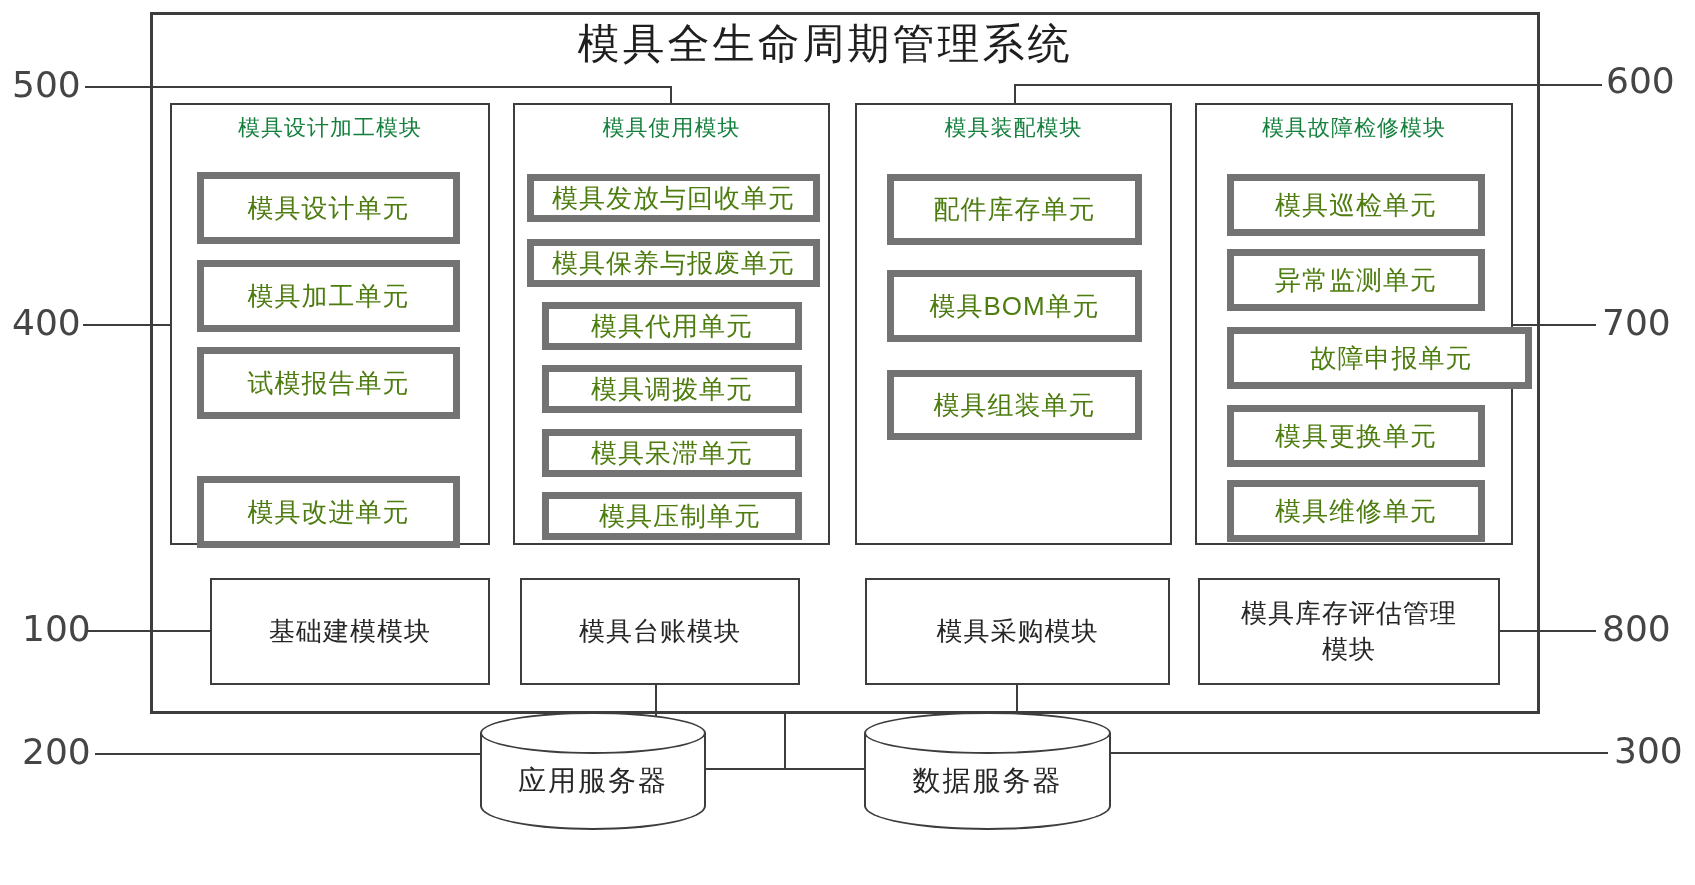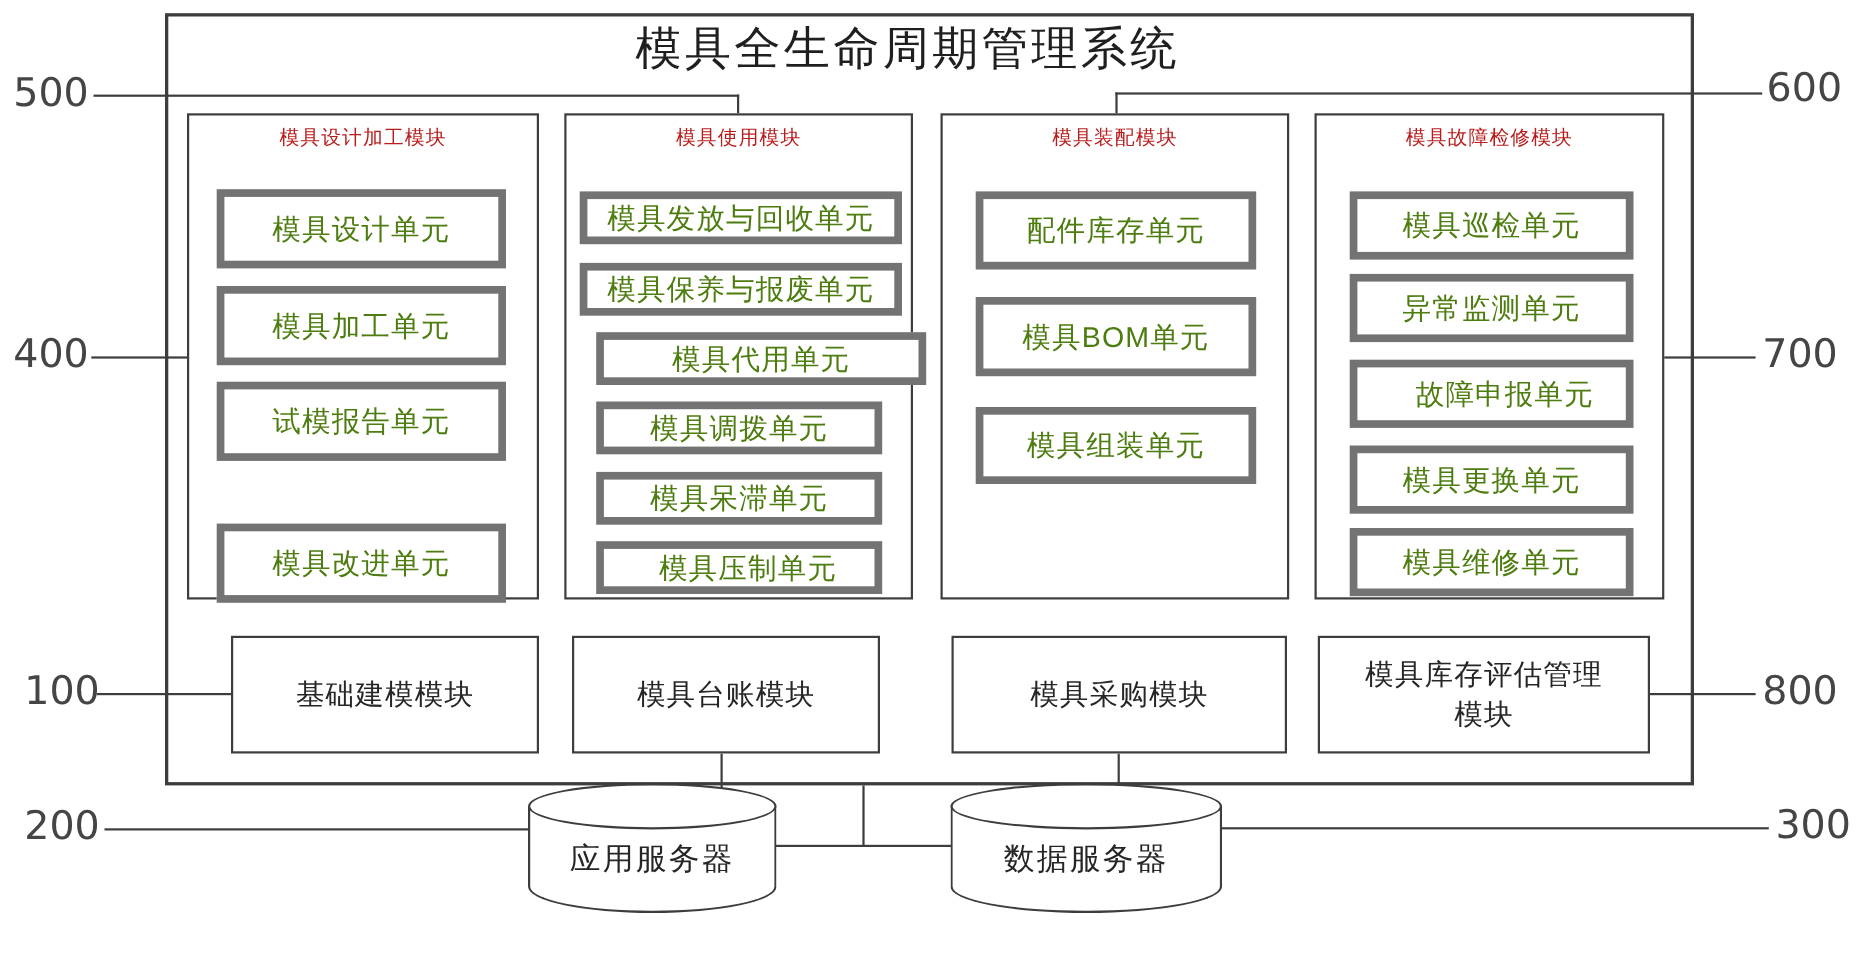--- a/index.html
+++ b/index.html
@@ -14,21 +14,21 @@
   .diagram-title{
     position:absolute;left:330px;top:16px;width:990px;height:56px;
     font-size:42px;letter-spacing:3px;text-align:center;color:#1f1f1f;z-index:2;
   }
   .col{
     position:absolute;top:103px;height:442px;border:2px solid #3d3d3d;
     background:#ffffff;z-index:2;box-sizing:border-box;
   }
   .col-header{
     position:absolute;top:8px;left:0;width:100%;text-align:center;
-    font-size:18px;color:#b91c1c;letter-spacing:1px;
+    font-size:22px;color:#15803d;letter-spacing:1px;
   }
   .unit{
     position:absolute;border:7px solid #737373;background:#ffffff;box-sizing:border-box;
     display:flex;align-items:center;justify-content:center;
     font-size:26px;color:#4d7c0f;letter-spacing:1px;white-space:nowrap;
   }
   .bottom-module{
     position:absolute;top:578px;height:107px;border:2px solid #3d3d3d;background:#ffffff;
     display:flex;align-items:center;justify-content:center;z-index:2;box-sizing:border-box;
     font-size:26px;color:#262626;letter-spacing:1px;text-align:center;
@@ -69,38 +69,38 @@
     <div class="unit" style="left:25px;top:67px;width:263px;height:72px;">模具设计单元</div>
     <div class="unit" style="left:25px;top:155px;width:263px;height:72px;">模具加工单元</div>
     <div class="unit" style="left:25px;top:242px;width:263px;height:72px;">试模报告单元</div>
     <div class="unit" style="left:25px;top:371px;width:263px;height:72px;">模具改进单元</div>
   </div>
 
   <div class="col" style="left:513px;width:317px;">
     <div class="col-header">模具使用模块</div>
     <div class="unit" style="left:12px;top:69px;width:293px;height:48px;">模具发放与回收单元</div>
     <div class="unit" style="left:12px;top:134px;width:293px;height:48px;">模具保养与报废单元</div>
-    <div class="unit" style="left:27px;top:197px;width:300px;height:48px;">模具代用单元</div>
+    <div class="unit" style="left:27px;top:197px;width:260px;height:48px;">模具代用单元</div>
     <div class="unit" style="left:27px;top:260px;width:260px;height:48px;">模具调拨单元</div>
     <div class="unit" style="left:27px;top:324px;width:260px;height:48px;">模具呆滞单元</div>
     <div class="unit" style="left:27px;top:387px;width:260px;height:48px;padding-left:16px;">模具压制单元</div>
   </div>
 
   <div class="col" style="left:855px;width:317px;">
     <div class="col-header">模具装配模块</div>
     <div class="unit" style="left:30px;top:69px;width:255px;height:71px;">配件库存单元</div>
     <div class="unit" style="left:30px;top:165px;width:255px;height:72px;">模具BOM单元</div>
     <div class="unit" style="left:30px;top:265px;width:255px;height:70px;">模具组装单元</div>
   </div>
 
   <div class="col" style="left:1195px;width:318px;">
     <div class="col-header">模具故障检修模块</div>
     <div class="unit" style="left:30px;top:69px;width:258px;height:62px;">模具巡检单元</div>
     <div class="unit" style="left:30px;top:144px;width:258px;height:62px;">异常监测单元</div>
-    <div class="unit" style="left:30px;top:222px;width:258px;height:62px;padding-left:24px;">故障申报单元</div>
+    <div class="unit" style="left:30px;top:222px;width:305px;height:62px;padding-left:24px;">故障申报单元</div>
     <div class="unit" style="left:30px;top:300px;width:258px;height:62px;">模具更换单元</div>
     <div class="unit" style="left:30px;top:375px;width:258px;height:62px;">模具维修单元</div>
   </div>
 
   <div class="bottom-module" style="left:210px;width:280px;">基础建模模块</div>
   <div class="bottom-module" style="left:520px;width:280px;">模具台账模块</div>
   <div class="bottom-module" style="left:865px;width:305px;">模具采购模块</div>
   <div class="bottom-module" style="left:1198px;width:302px;">
     <span class="wrap-label">模具库存评估管理模块</span>
   </div>

